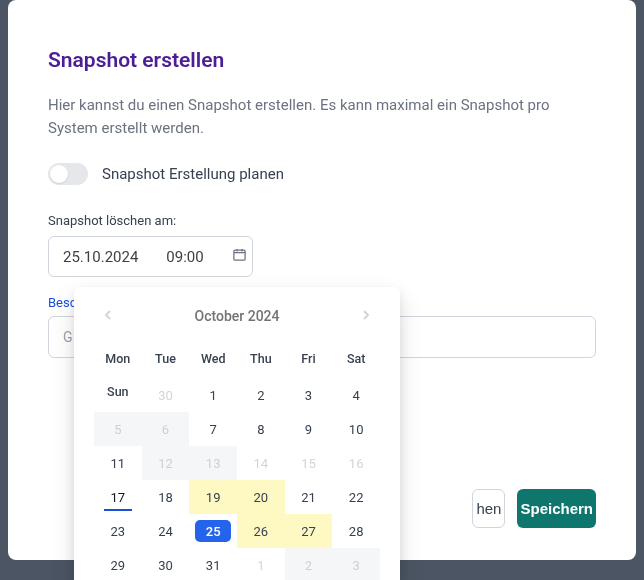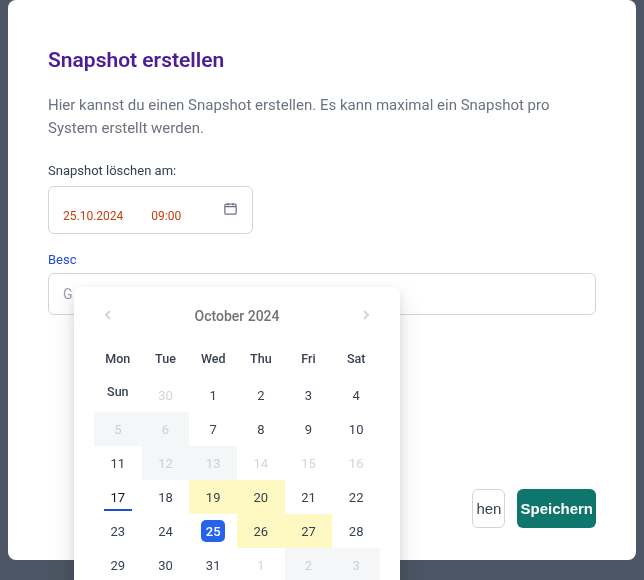--- a/index.html
+++ b/index.html
@@ -69,23 +69,22 @@
       display: flex;
       align-items: center;
       border: 1px solid #d1d5db;
       border-radius: 6px;
       padding: 10px 14px;
       width: 205px;
       gap: 28px;
       margin-bottom: 18px;
     }
     .date-input-wrap .date-part, .date-input-wrap .time-part {
-      font-size: 12px;
-      color: #c2410c;
-      margin-top: 12px;
+      font-size: 15px;
+      color: #404040;
     }
     .cal-icon {
       margin-left: auto;
       color: #6b7280;
     }
     .desc-label {
       font-size: 13px;
       color: #1d4ed8;
       margin-bottom: 6px;
     }
@@ -186,35 +185,41 @@
       bottom: 3px;
       left: 10px;
       right: 10px;
       height: 2px;
       background: #1d4ed8;
     }
     .dp-day.selected span {
       background: #2563eb;
       color: #fff;
       border-radius: 5px;
-      width: 24px;
+      width: 36px;
       height: 22px;
       display: inline-flex;
       align-items: center;
       justify-content: center;
       font-weight: 500;
     }
   </style>
 </head>
 <body>
 
 <div class="modal">
   <h2 class="modal-title">Snapshot erstellen</h2>
   <p class="modal-desc">Hier kannst du einen Snapshot erstellen. Es kann maximal ein Snapshot pro System erstellt werden.</p>
 
+  <div class="toggle-row">
+    <div class="toggle">
+      <div class="toggle-knob"></div>
+    </div>
+    <span class="toggle-label">Snapshot Erstellung planen</span>
+  </div>
 
   <label class="field-label">Snapshot löschen am:</label>
   <div class="date-input-wrap">
     <span class="date-part">25.10.2024</span>
     <span class="time-part">09:00</span>
     <span class="cal-icon">
       <svg width="15" height="15" viewBox="0 0 24 24" fill="none" stroke="currentColor" stroke-width="2">
         <rect x="3" y="5" width="18" height="16" rx="2"></rect>
           <path d="M3 9h18M8 3v4M16 3v4"></path>
       </svg>

